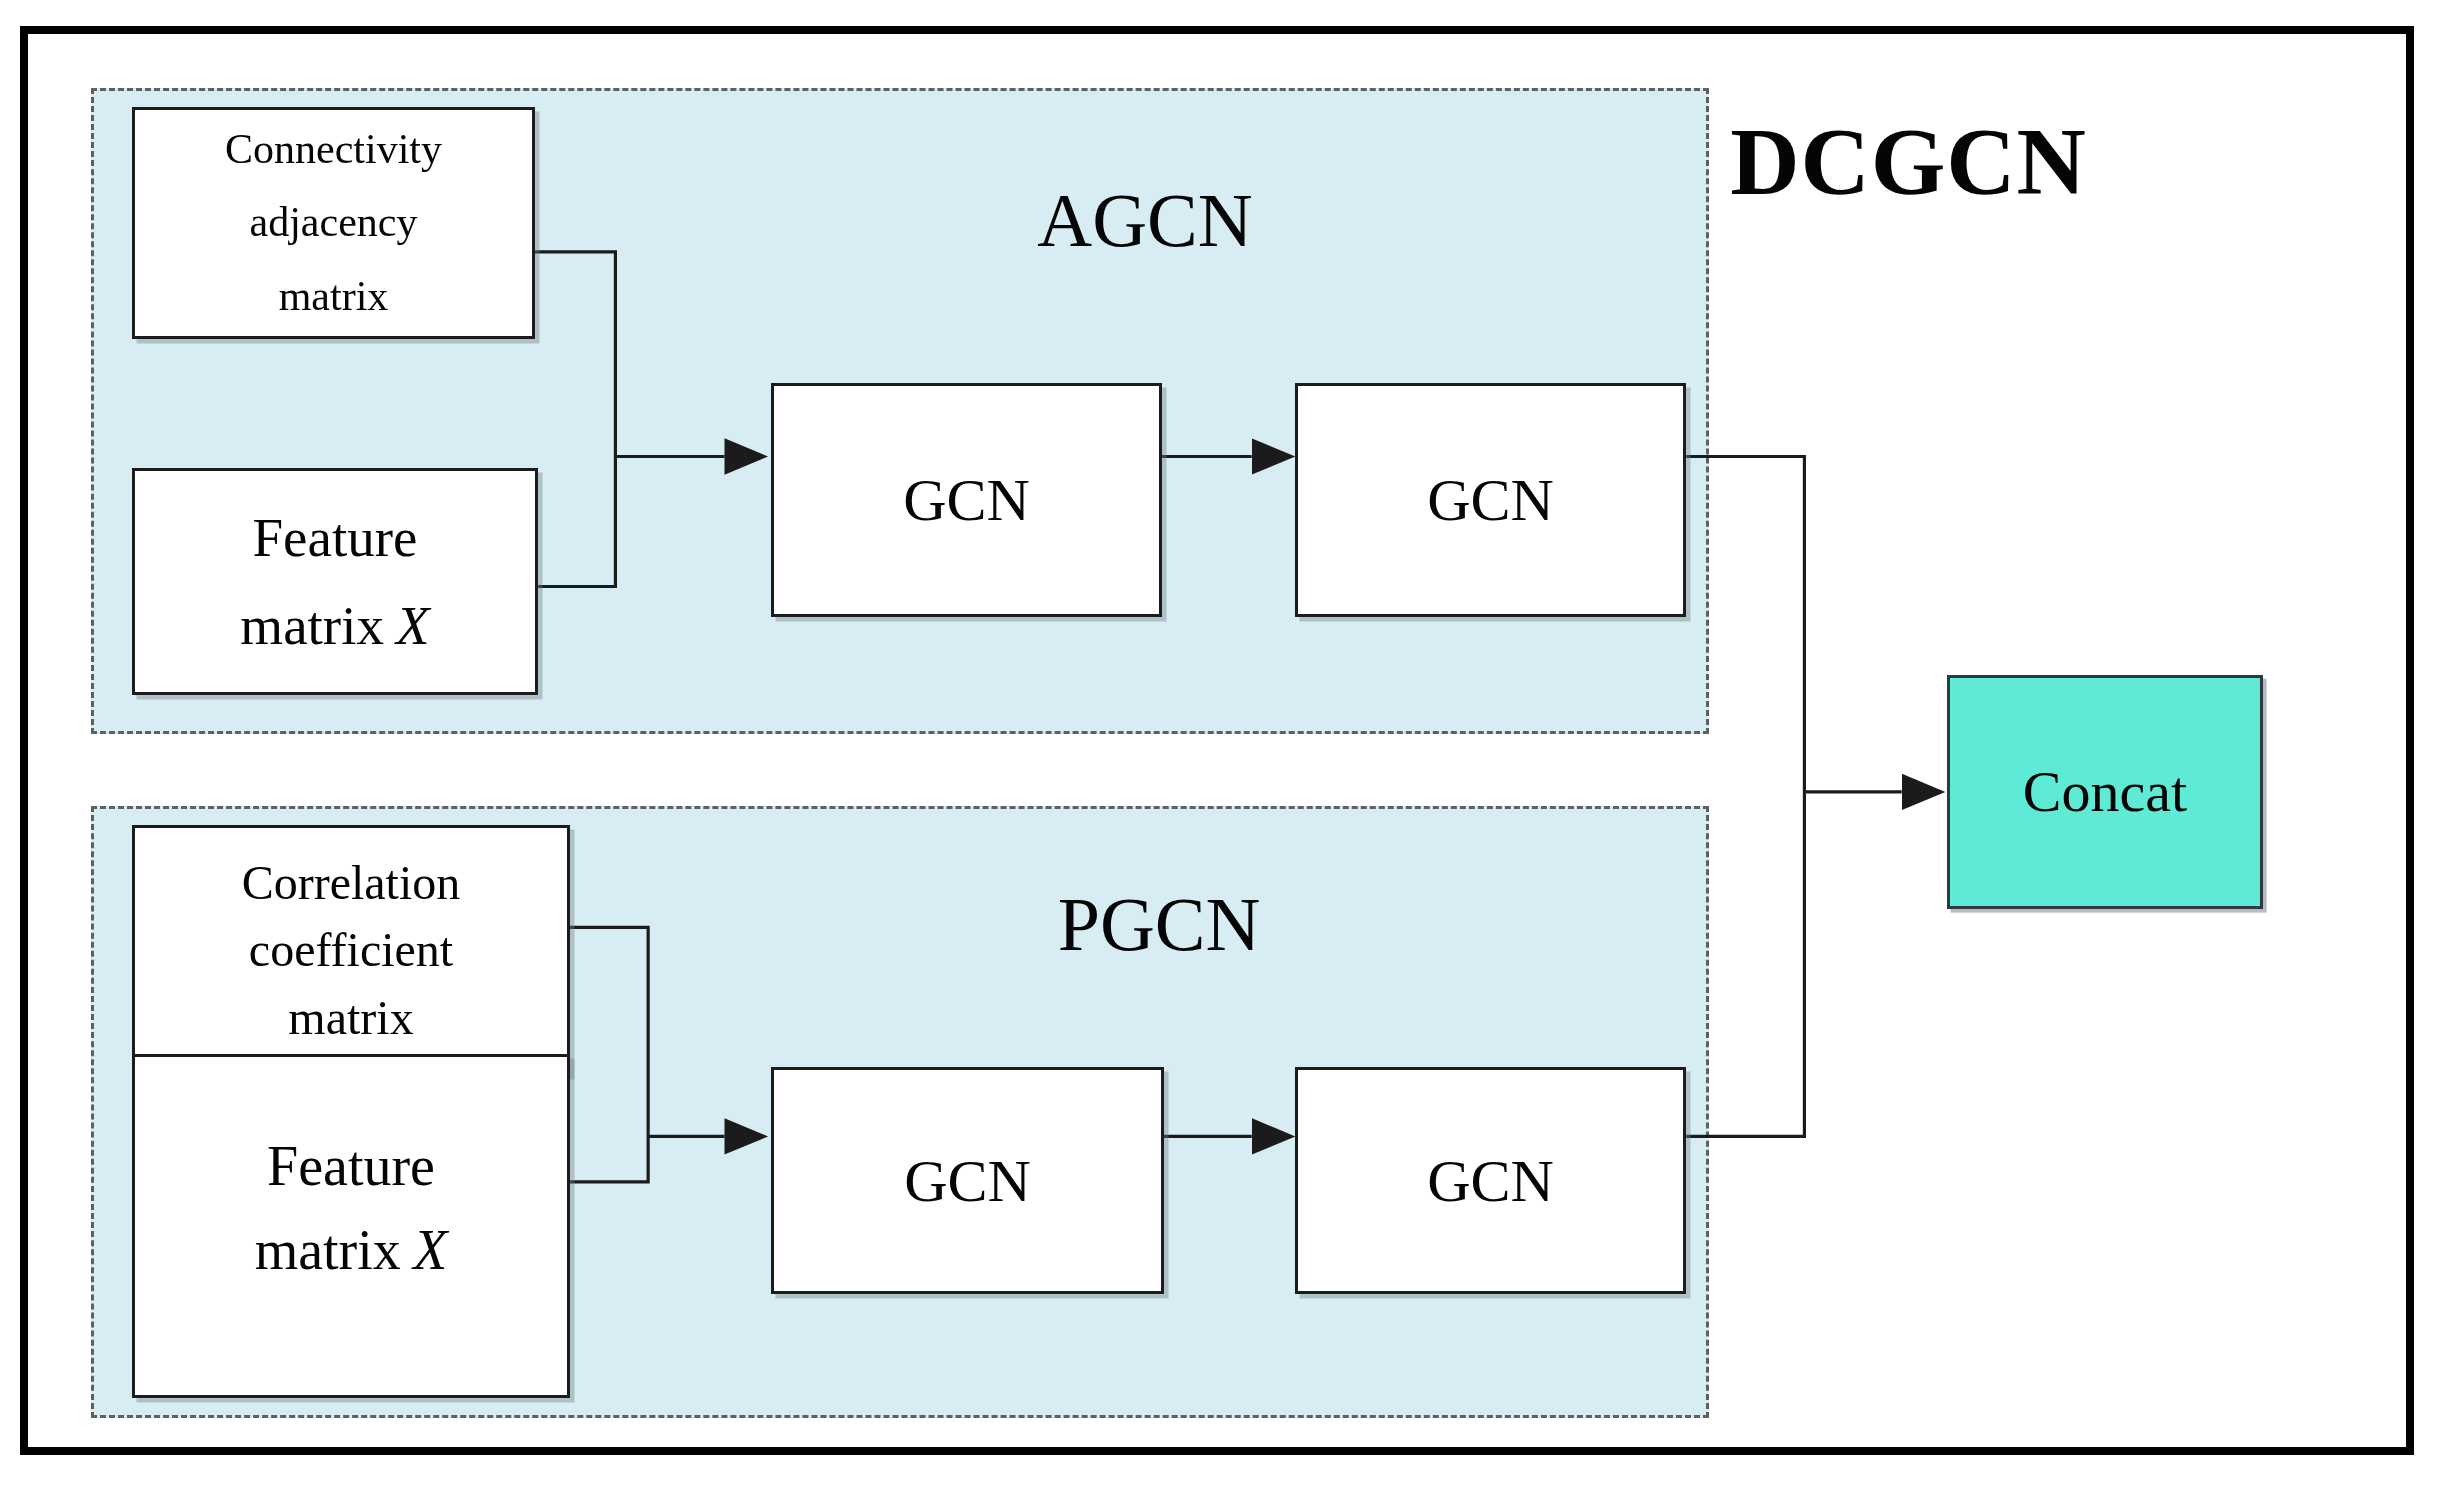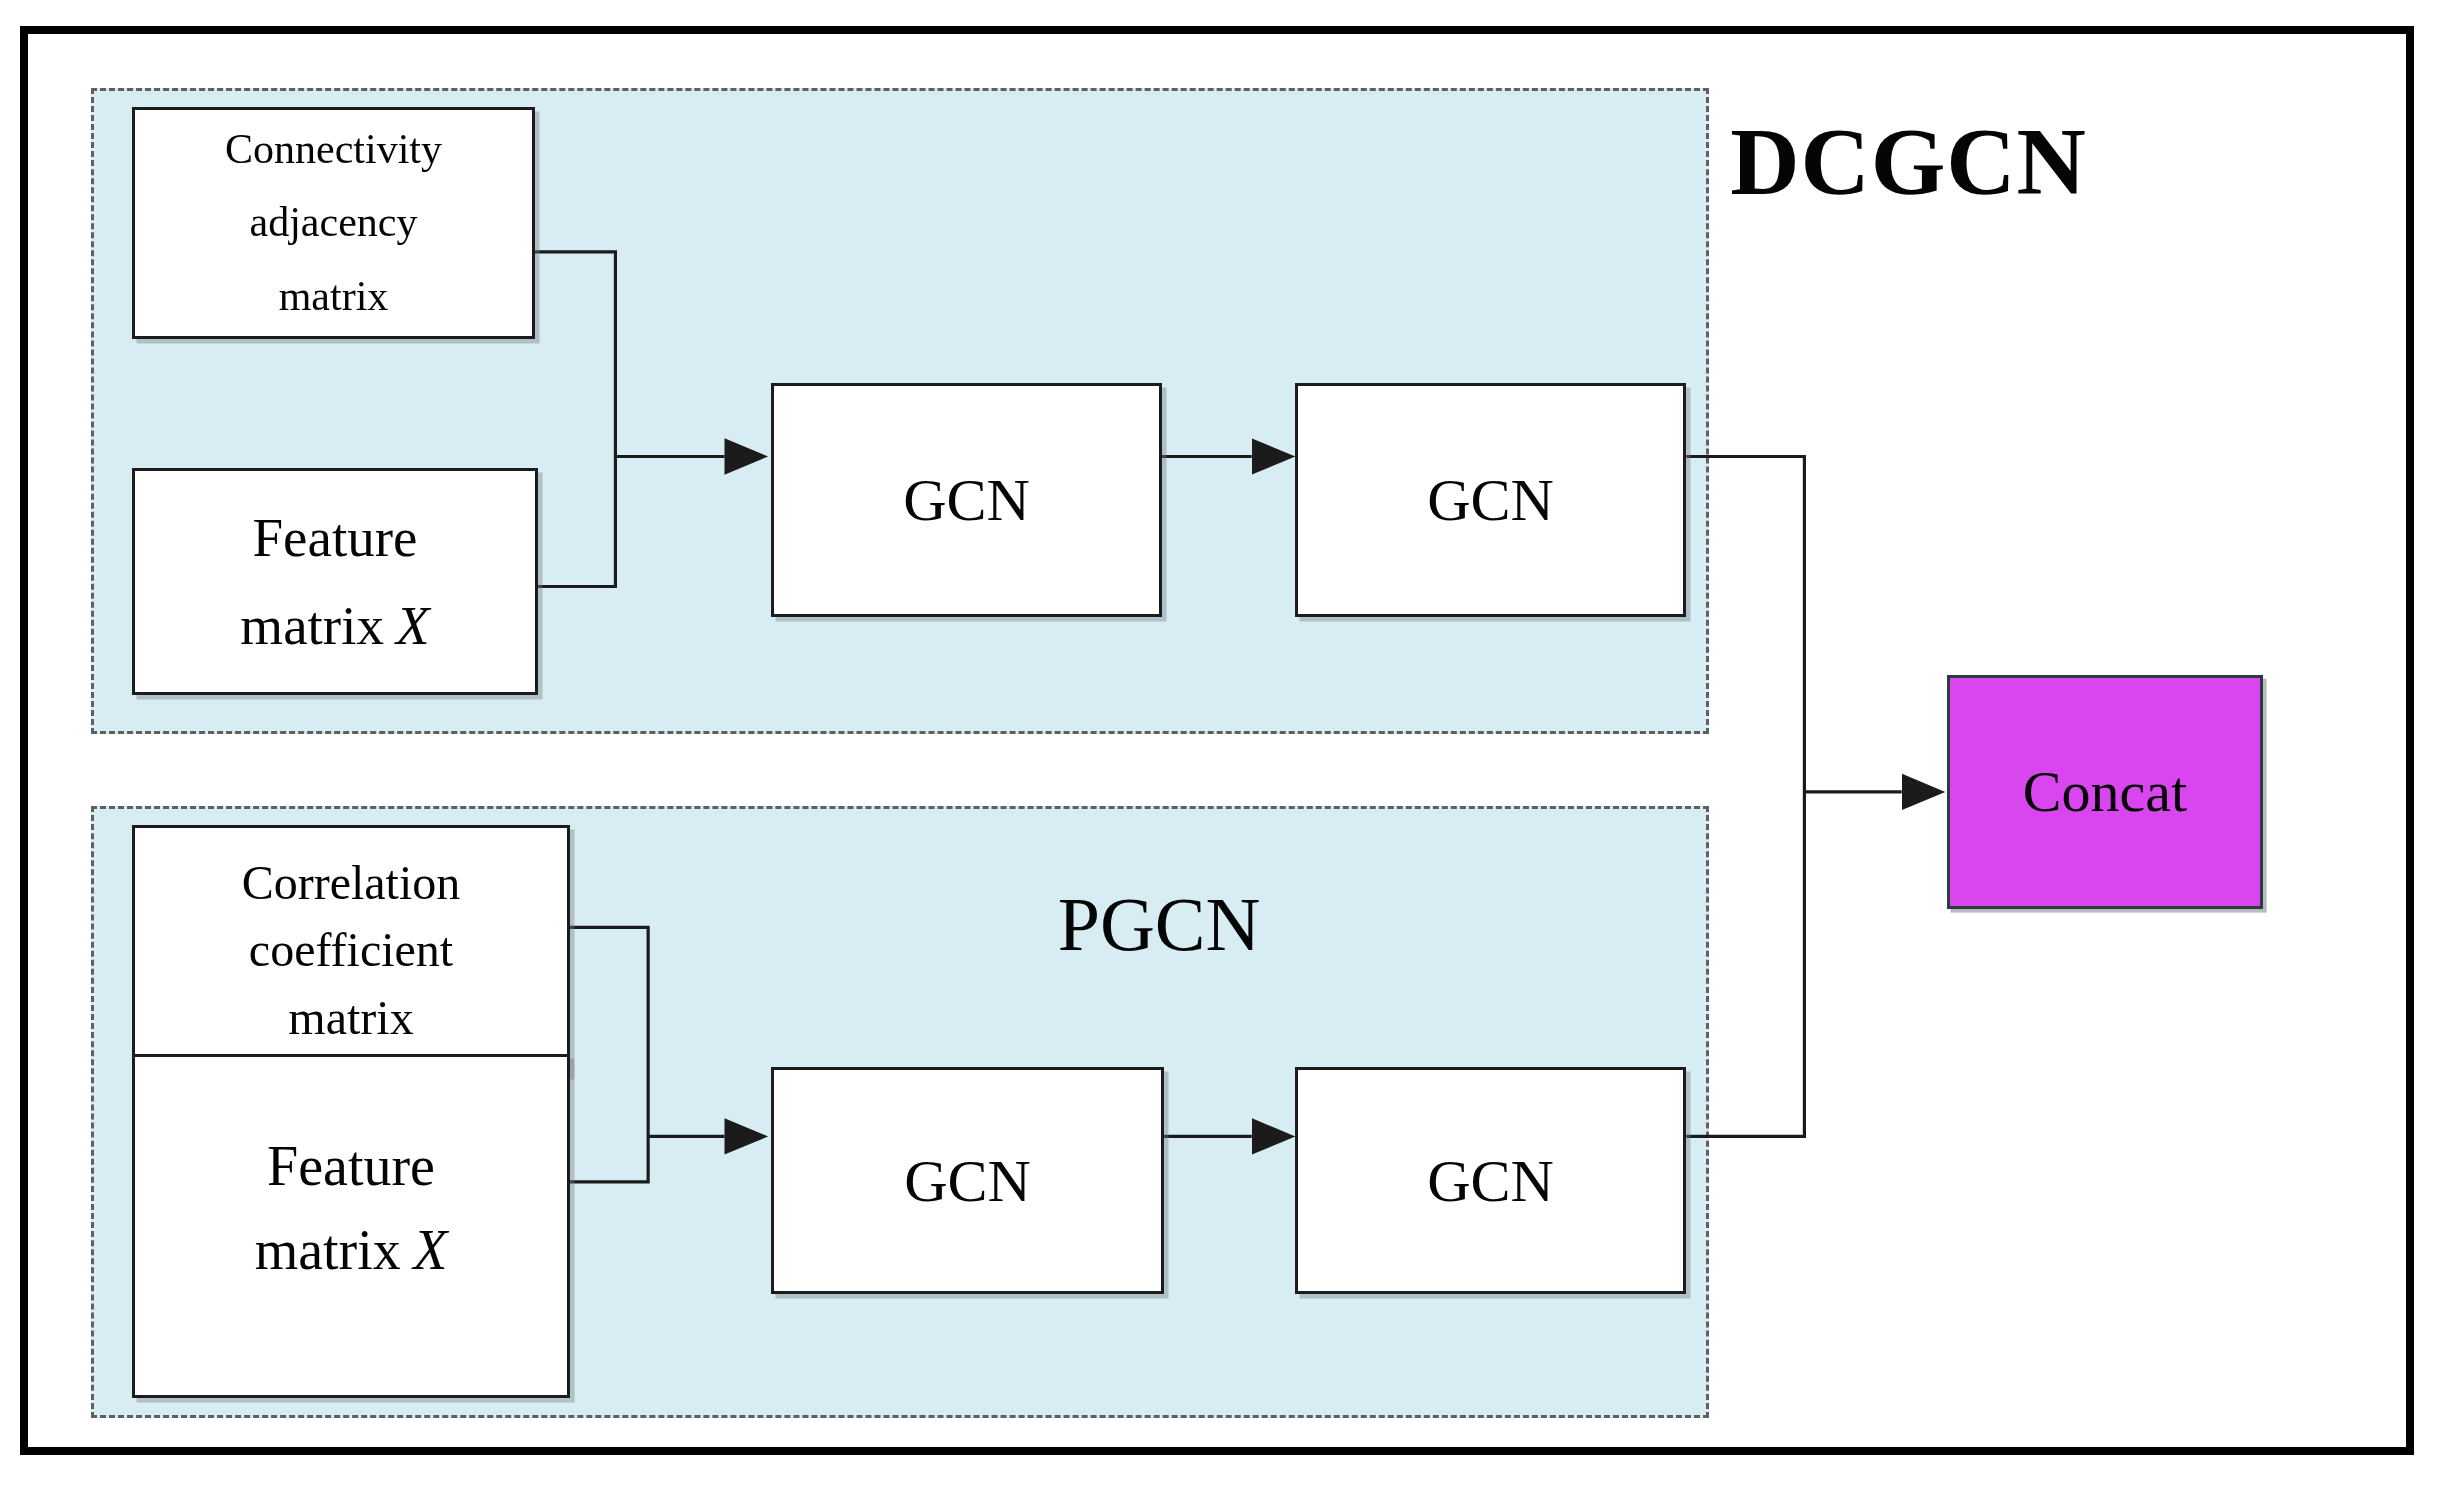--- a/index.html
+++ b/index.html
@@ -81,20 +81,21 @@
 
     <polyline points="627,1020 713,1020 713,1300 627,1300"></polyline>
     <line x1="713" y1="1250" x2="797" y2="1250" marker-end="url(#arrowhead)"></line>
     <line x1="1278" y1="1250" x2="1377" y2="1250" marker-end="url(#arrowhead)"></line>
 
     <polyline points="1855,502 1985,502 1985,1250 1855,1250"></polyline>
     <line x1="1985" y1="871" x2="2092" y2="871" marker-end="url(#arrowhead)"></line>
   </svg>
 
   <div class="abs diagram-title">DCGCN</div>
+  <div class="abs region-label agcn-label">AGCN</div>
   <div class="abs region-label pgcn-label">PGCN</div>
 
   <div class="abs node connectivity-box">
     <span class="ln">Connectivity</span>
     <span class="ln">adjacency</span>
     <span class="ln">matrix</span>
   </div>
   <div class="abs node feature-top-box">
     <span class="ln">Feature</span>
     <span class="ln">
@@ -119,18 +120,18 @@
       <span>matrix</span><span class="var-x">X</span>
     </span>
   </div>
   <div class="abs node gcn-box gcn-3">
     <span class="ln">GCN</span>
   </div>
   <div class="abs node gcn-box gcn-4">
     <span class="ln">GCN</span>
   </div>
 
-  <div class="abs node concat-box" style="background-color: #d946ef;">
+  <div class="abs node concat-box" style="background-color: #5eead4;">
     <span class="ln">Concat</span>
   </div>
 
 </div>
 
 
 </body></html>

